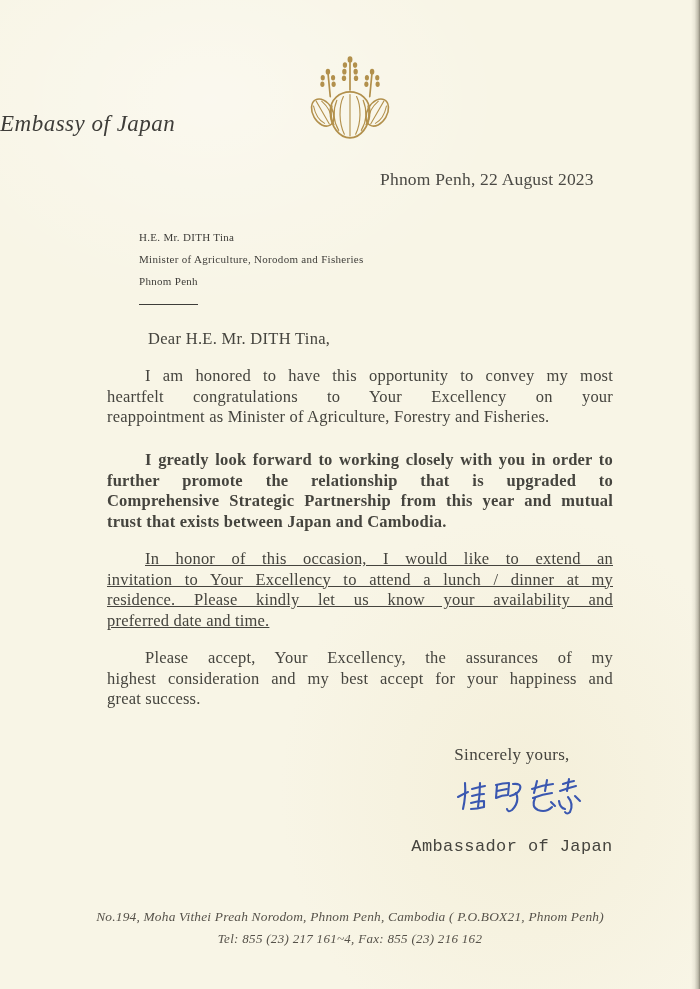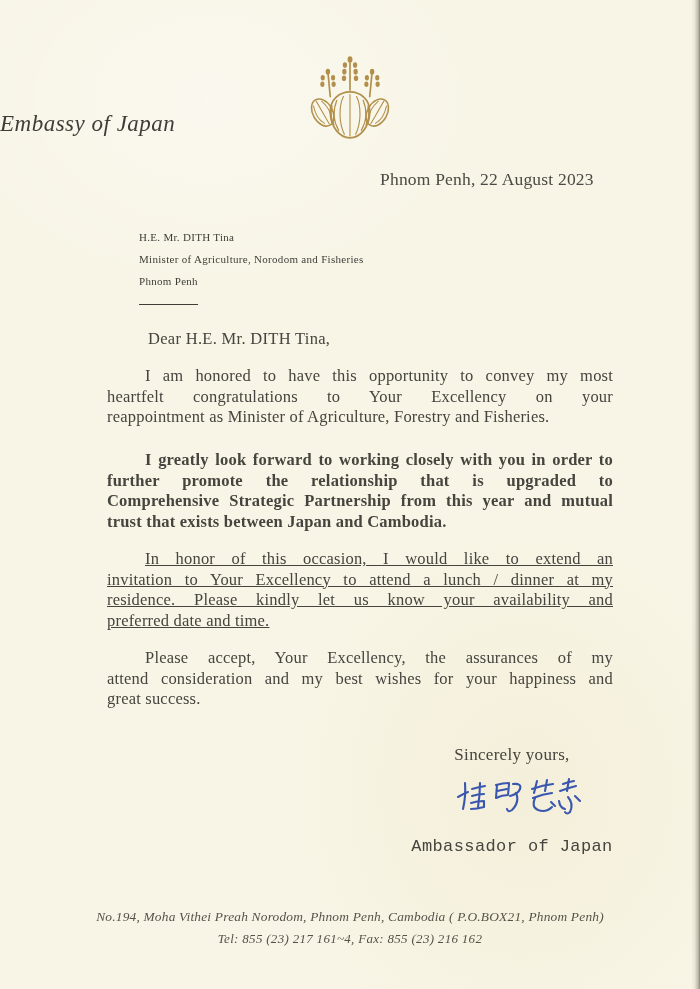--- a/index.html
+++ b/index.html
@@ -225,21 +225,21 @@
 
   <div class="paragraph p3">
     <div class="line indent">In honor of this occasion, I would like to extend an</div>
     <div class="line">invitation to Your Excellency to attend a lunch / dinner at my</div>
     <div class="line">residence. Please kindly let us know your availability and</div>
     <div class="line last">preferred date and time.</div>
   </div>
 
   <div class="paragraph p4">
     <div class="line indent">Please accept, Your Excellency, the assurances of my</div>
-    <div class="line">attend consideration and my best wishes for your happiness and</div>
+    <div class="line">highest consideration and my best accept for your happiness and</div>
     <div class="line last">great success.</div>
   </div>
 
   <div class="closing">
     <div class="valediction">Sincerely yours,</div>
 
     <svg class="signature-script" width="128" height="42" viewBox="0 0 128 42" fill="none" stroke="#3a57b0" stroke-width="2.1" stroke-linecap="round" stroke-linejoin="round">
 
       <path d="M4,21 Q9,18 14,16"></path>
       <path d="M11,7 Q12,20 9,33"></path>

